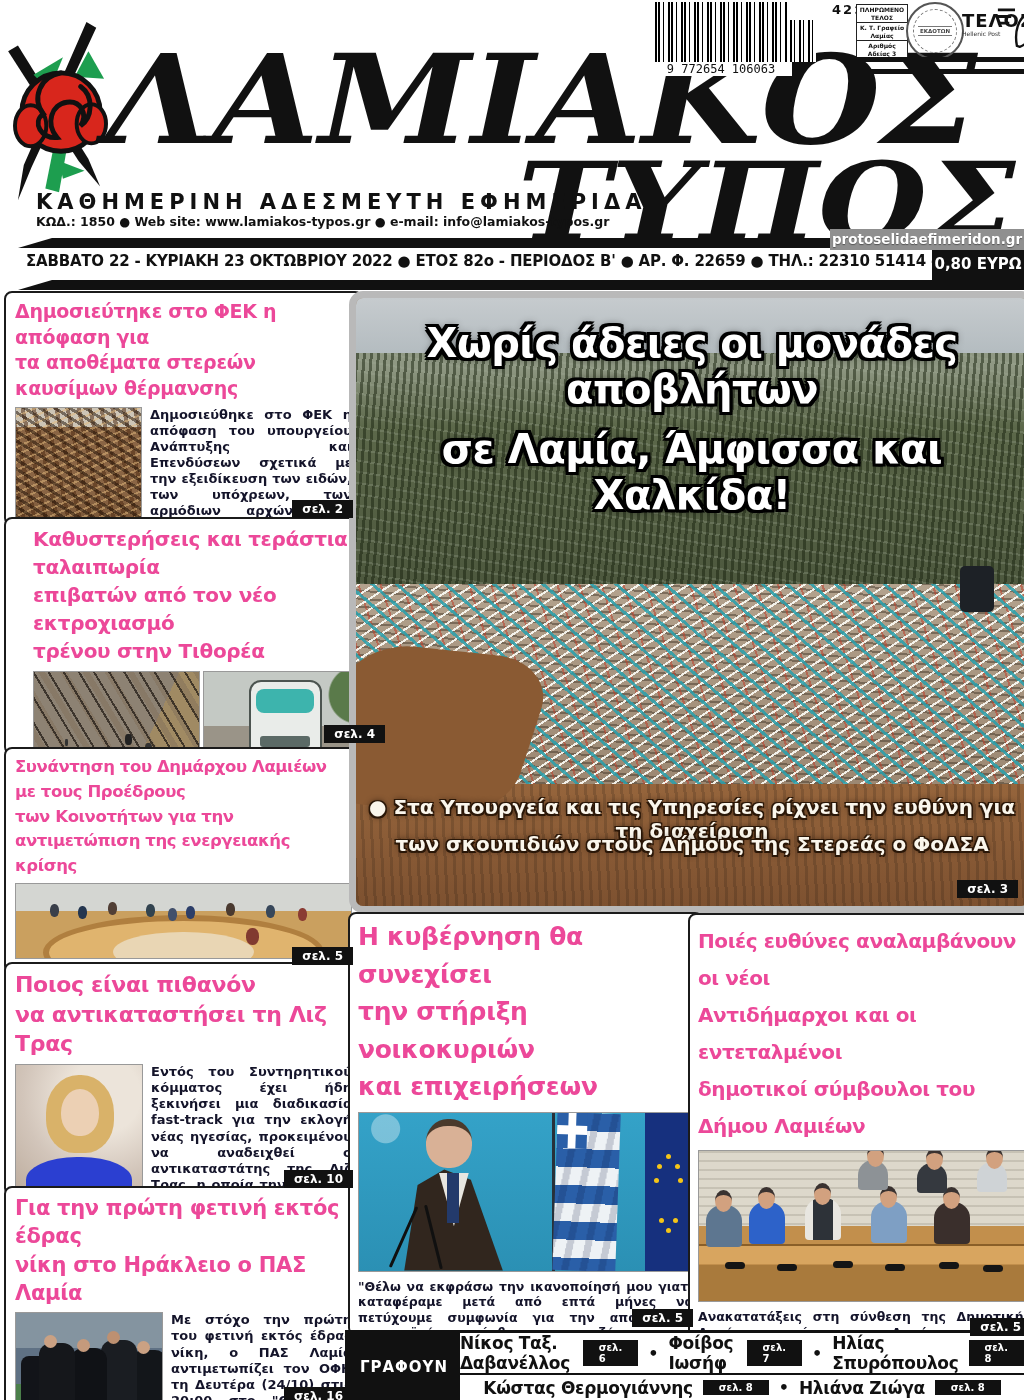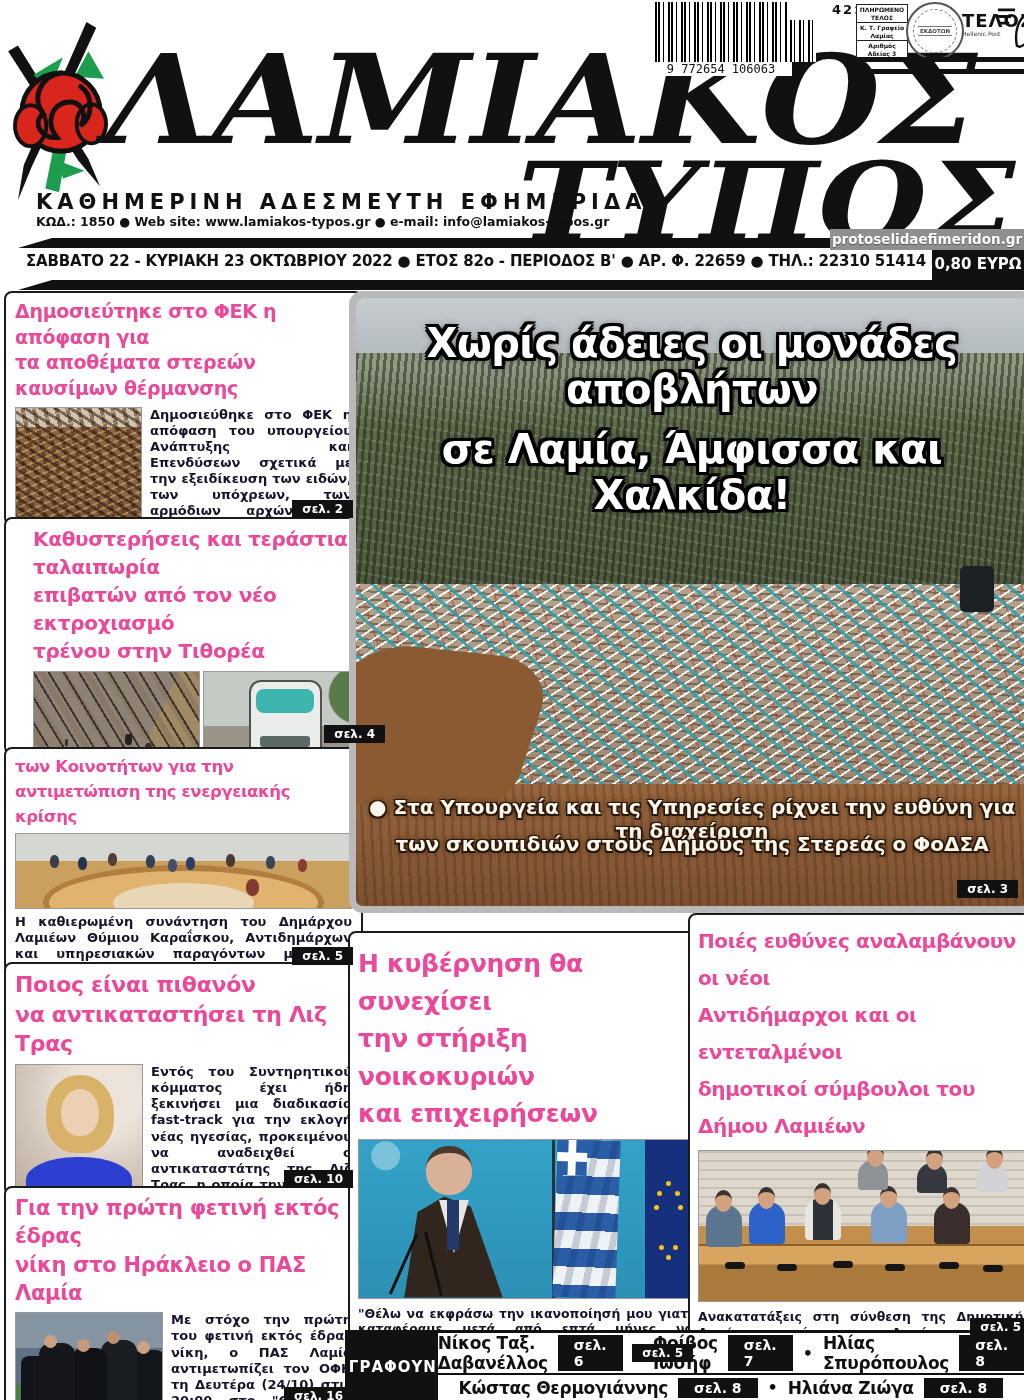--- a/index.html
+++ b/index.html
@@ -115,21 +115,21 @@
      linear-gradient(180deg,#96653c,#7d5130);}
   .dirt-patch{position:absolute;left:-4%;top:58%;width:30%;height:26%;background:#8a5a33;
      transform:skew(-18deg,6deg);border-radius:30%;}
   .bin{position:absolute;right:5%;top:44%;width:34px;height:46px;background:#1d2126;border-radius:5px;}
   .headline{position:absolute;width:100%;text-align:center;color:#fff;font-weight:bold;font-size:40px;
      letter-spacing:-.5px;
      text-shadow:-3px -3px 0 #000,0 -3px 0 #000,3px -3px 0 #000,-3px 0 0 #000,3px 0 0 #000,-3px 3px 0 #000,0 3px 0 #000,3px 3px 0 #000,0 0 9px rgba(0,0,0,.85);}
   .subhead{position:absolute;width:100%;text-align:center;color:#faf6ec;font-weight:bold;font-size:20px;
      text-shadow:-1.5px -1.5px 0 #2a1708,1.5px -1.5px 0 #2a1708,-1.5px 1.5px 0 #2a1708,1.5px 1.5px 0 #2a1708,0 0 6px rgba(20,10,0,.8);}
   
-  #cbox{left:348px;top:931px;width:335px;height:412px;padding:12px 8px;}
+  #cbox{left:348px;top:912px;width:335px;height:412px;padding:4px 8px;}
   #rbox{left:688px;top:913px;width:333px;height:412px;padding:8px 8px;}
   .ph-pm{background:
      radial-gradient(circle at 8% 10%,rgba(255,255,255,.35) 0 14px,transparent 15px),
      linear-gradient(180deg,#34a2c8,#2b90b4);}
   .pm-suit{position:absolute;left:8%;bottom:0;width:40%;height:82%;background:#31261e;
      clip-path:polygon(14% 100%,24% 34%,44% 22%,64% 30%,88% 100%);}
   .pm-shirt{position:absolute;left:24%;bottom:28%;width:9%;height:34%;background:#e8e6e0;
      clip-path:polygon(0 0,100% 0,50% 100%);}
   .pm-tie{position:absolute;left:26.5%;bottom:30%;width:3.5%;height:32%;background:#233a6b;}
   .pm-head{position:absolute;left:20%;top:4%;width:14%;height:27%;background:#d9b196;border-radius:46%;
@@ -155,21 +155,21 @@
   .mics{position:absolute;left:8%;top:74%;width:20px;height:7px;border-radius:4px;background:#151515;
      box-shadow:52px 2px 0 #151515,108px -1px 0 #151515,160px 2px 0 #151515,214px 0 0 #151515,258px 3px 0 #151515;}
   
   #footer{left:345px;top:1330px;width:676px;height:67px;border:3px solid #111;background:#fff;display:flex;}
   #grafoun{width:112px;background:#111;color:#fff;display:flex;align-items:center;justify-content:center;
      font-size:15px;font-weight:bold;letter-spacing:1px;}
   #fcols{flex:1;display:flex;flex-direction:column;}
   .frow{flex:1;display:flex;align-items:center;justify-content:center;gap:10px;}
   .frow:first-child{border-bottom:2.5px solid #111;}
   .fname{font-size:17px;font-weight:bold;letter-spacing:-.3px;}
-  .fpage{background:#111;color:#fff;font-size:14px;font-weight:bold;padding:2px 16px;}
+  .fpage{background:#111;color:#fff;font-size:10px;font-weight:bold;padding:2px 16px;}
   .fb{font-size:16px;font-weight:bold;}
 </style>
 </head>
 <body>
 
 <div class="abs" id="rose">
   <svg width="118" height="186" viewBox="0 0 120 190">
     <polygon points="86,0 96,6 30,148 16,182 22,146" fill="#111"></polygon>
     <polygon points="6,30 16,24 88,140 100,168 78,142" fill="#111"></polygon>
     <polygon points="32,54 62,36 48,70" fill="#1d9e4f"></polygon>
@@ -243,20 +243,21 @@
     <div class="ph ph-train" style="width:50%;height:104px">
       <div class="train"></div>
       <div class="sleepers"></div>
     </div>
   </div>
   <div class="badge" style="right:12px;bottom:10px">σελ. 4</div>
 </div>
 
 <div class="abox" id="a3">
   <div class="atitle" style="font-size:16.5px;line-height:1.5;letter-spacing:-.4px">
+    <div>Συνάντηση του Δημάρχου Λαμιέων με τους Προέδρους</div>
     <div>των Κοινοτήτων για την αντιμετώπιση της ενεργειακής κρίσης</div>
   </div>
   <div class="ph ph-meet" style="height:74px;margin-top:4px">
     <div class="arc"></div>
     <div class="ppl"></div>
   </div>
   <div class="abody" style="margin-top:5px">Η καθιερωμένη συνάντηση του Δημάρχου Λαμιέων Θύμιου Καραΐσκου, Αντιδημάρχων και υπηρεσιακών παραγόντων με τους Προέδρους των Τοπικών Κοινοτήτωνπ ραγματοποιήθηκε στην αίθουσα «Λάμπρος Παπαδήμας».</div>
   <div class="badge" style="right:8px;bottom:7px">σελ. 5</div>
 </div>
 

